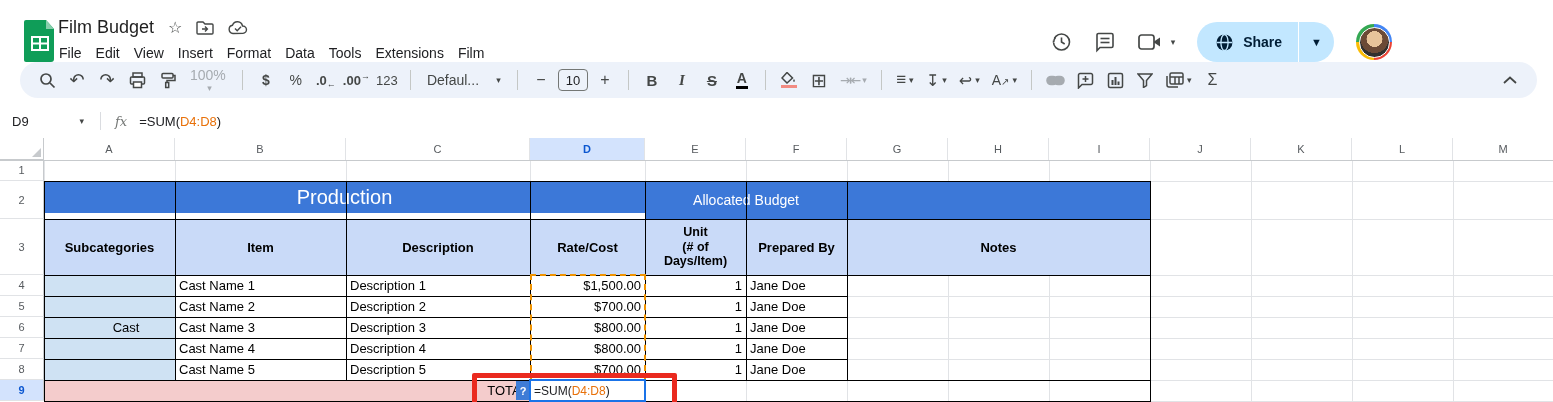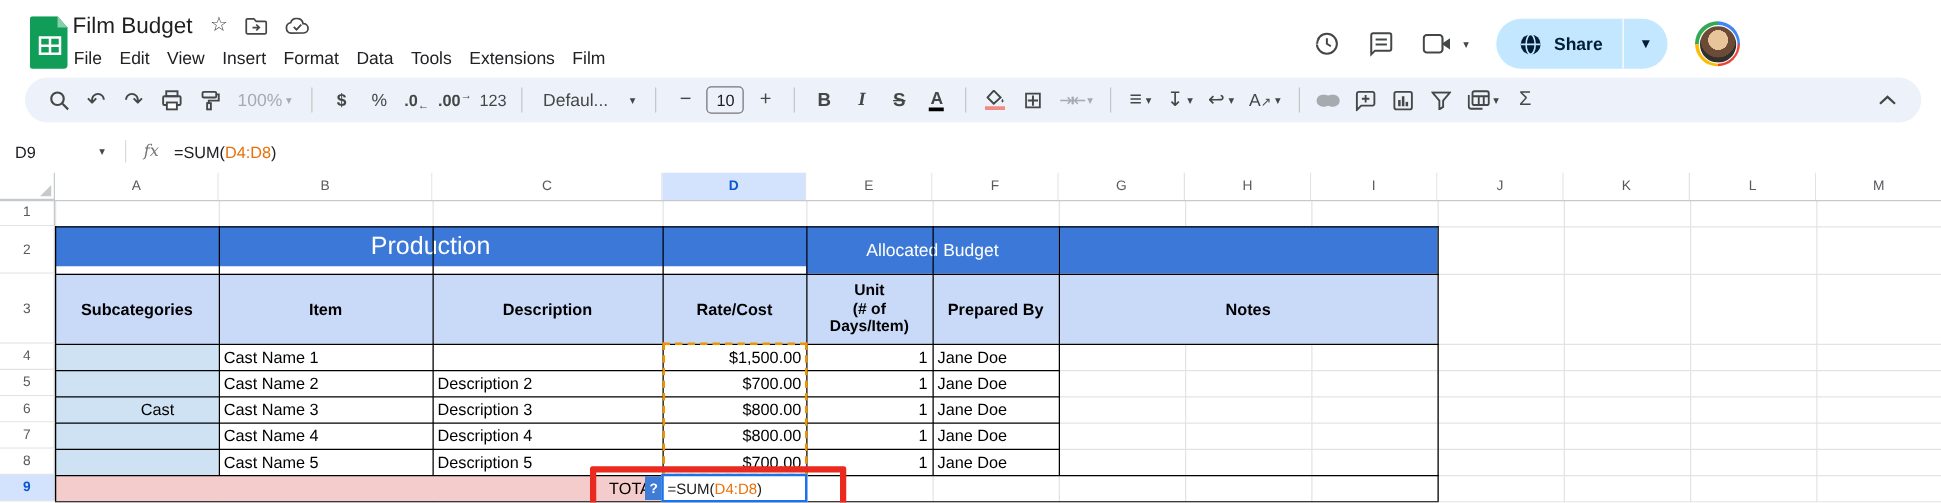--- a/index.html
+++ b/index.html
@@ -1,21 +1,21 @@
 <!DOCTYPE html>
 <html><head>
 <meta charset="utf-8">
 <style>
   * { margin:0; padding:0; box-sizing:border-box; }
   html,body { width:1553px; height:402px; overflow:hidden; background:#fff;
     font-family:"Liberation Sans", sans-serif; color:#202124; }
   svg { display:block; }
 
   
-  #topbar { position:absolute; top:5px; left:0; width:1406px; height:60px; background:#fff; }
+  #topbar { position:absolute; top:12px; left:0; width:1406px; height:60px; background:#fff; }
   #logo { position:absolute; left:24px; top:8px; }
   #title-row { position:absolute; left:58px; top:5px; display:flex; align-items:center; gap:14px; }
   #doc-title { font-size:18px; color:#1f1f1f; }
   .title-ico { color:#444746; font-size:16px; line-height:1; }
   #menubar { position:absolute; left:52px; top:30px; display:flex; }
   .menu-item { font-size:14px; color:#202124; padding:3px 7px; border-radius:6px; cursor:pointer; }
   #topbar-right { position:absolute; right:14px; top:5px; height:50px; display:flex; align-items:center; gap:22px; }
   .tb-right-ico { color:#444746; }
   #share-pill { display:flex; align-items:center; background:#c2e7ff; border-radius:20px; height:40px; overflow:hidden; }
   #share-main { display:flex; align-items:center; gap:9px; padding:0 16px 0 18px; height:100%; cursor:pointer; }
@@ -30,21 +30,21 @@
 
   
   #toolbar { position:absolute; top:62px; left:20px; width:1517px; height:36px;
     background:#edf2fa; border-radius:24px; display:flex; align-items:center; padding:0 14px; gap:4px; }
   .tbtn { min-width:26px; height:26px; display:flex; align-items:center; justify-content:center;
     color:#444746; font-size:14px; border-radius:4px; cursor:pointer; position:relative; }
   .tbtn.wide { padding:0 4px; }
   .tb-divider { width:1px; height:20px; background:#c4c7c5; margin:0 6px; }
   .caret { font-size:9px; color:#444746; margin-left:3px; }
   .disabled, .disabled * { color:#a6abb0 !important; fill:#a6abb0 !important; stroke:#a6abb0 !important; }
-  #zoom-ctl { display:flex; padding:0 6px; }
+  #zoom-ctl { display:flex; padding:0 6px;flex-direction:column; }
   #font-ctl { display:flex; align-items:center; width:86px; justify-content:space-between; padding:0 6px; font-size:14px; }
   #fontsize-box { width:30px; height:22px; border:1px solid #747775; border-radius:4px;
     display:flex; align-items:center; justify-content:center; font-size:13px; background:transparent; cursor:text; }
   .fmt-letter { font-size:15px; font-weight:bold; }
   .dec-ico { position:relative; font-size:13px; font-weight:bold; }
   #text-color-ico { font-size:14px; font-weight:bold; border-bottom:3px solid #000; line-height:1.1; padding:0 1px; }
   #fill-wrap { display:flex; flex-direction:column; align-items:center; }
   #fill-bar { width:16px; height:3px; background:#f28b82; margin-top:1px; }
   #collapse-btn { margin-left:auto; }
 
@@ -379,20 +379,21 @@
   <div class="cell subhead" style="left:530px;top:81px;width:115px;height:56px;">Rate/Cost</div>
   <div class="cell subhead" style="left:645px;top:81px;width:101px;height:56px;white-space:pre-line;line-height:1.15;font-size:12.5px;">Unit
 (# of
 Days/Item)</div>
   <div class="cell subhead" style="left:746px;top:81px;width:101px;height:56px;">Prepared By</div>
   <div class="cell subhead" style="left:847px;top:81px;width:303px;height:56px;">Notes</div>
 
   <div class="cell" style="left:44px;top:137px;width:131px;height:105px;background:#cfe2f3;justify-content:center;padding-left:33px;">Cast</div>
 
   <div class="cell datacell" style="left:175px;top:137px;width:171px;height:21px;">Cast Name 1</div>
+  <div class="cell datacell" style="left:346px;top:137px;width:184px;height:21px;">Description 1</div>
   <div class="cell datacell r-align" style="left:530px;top:137px;width:115px;height:21px;">$1,500.00</div>
   <div class="cell datacell r-align" style="left:645px;top:137px;width:101px;height:21px;">1</div>
   <div class="cell datacell" style="left:746px;top:137px;width:101px;height:21px;">Jane Doe</div>
 
   <div class="cell datacell" style="left:175px;top:158px;width:171px;height:21px;">Cast Name 2</div>
   <div class="cell datacell" style="left:346px;top:158px;width:184px;height:21px;">Description 2</div>
   <div class="cell datacell r-align" style="left:530px;top:158px;width:115px;height:21px;">$700.00</div>
   <div class="cell datacell r-align" style="left:645px;top:158px;width:101px;height:21px;">1</div>
   <div class="cell datacell" style="left:746px;top:158px;width:101px;height:21px;">Jane Doe</div>
 

